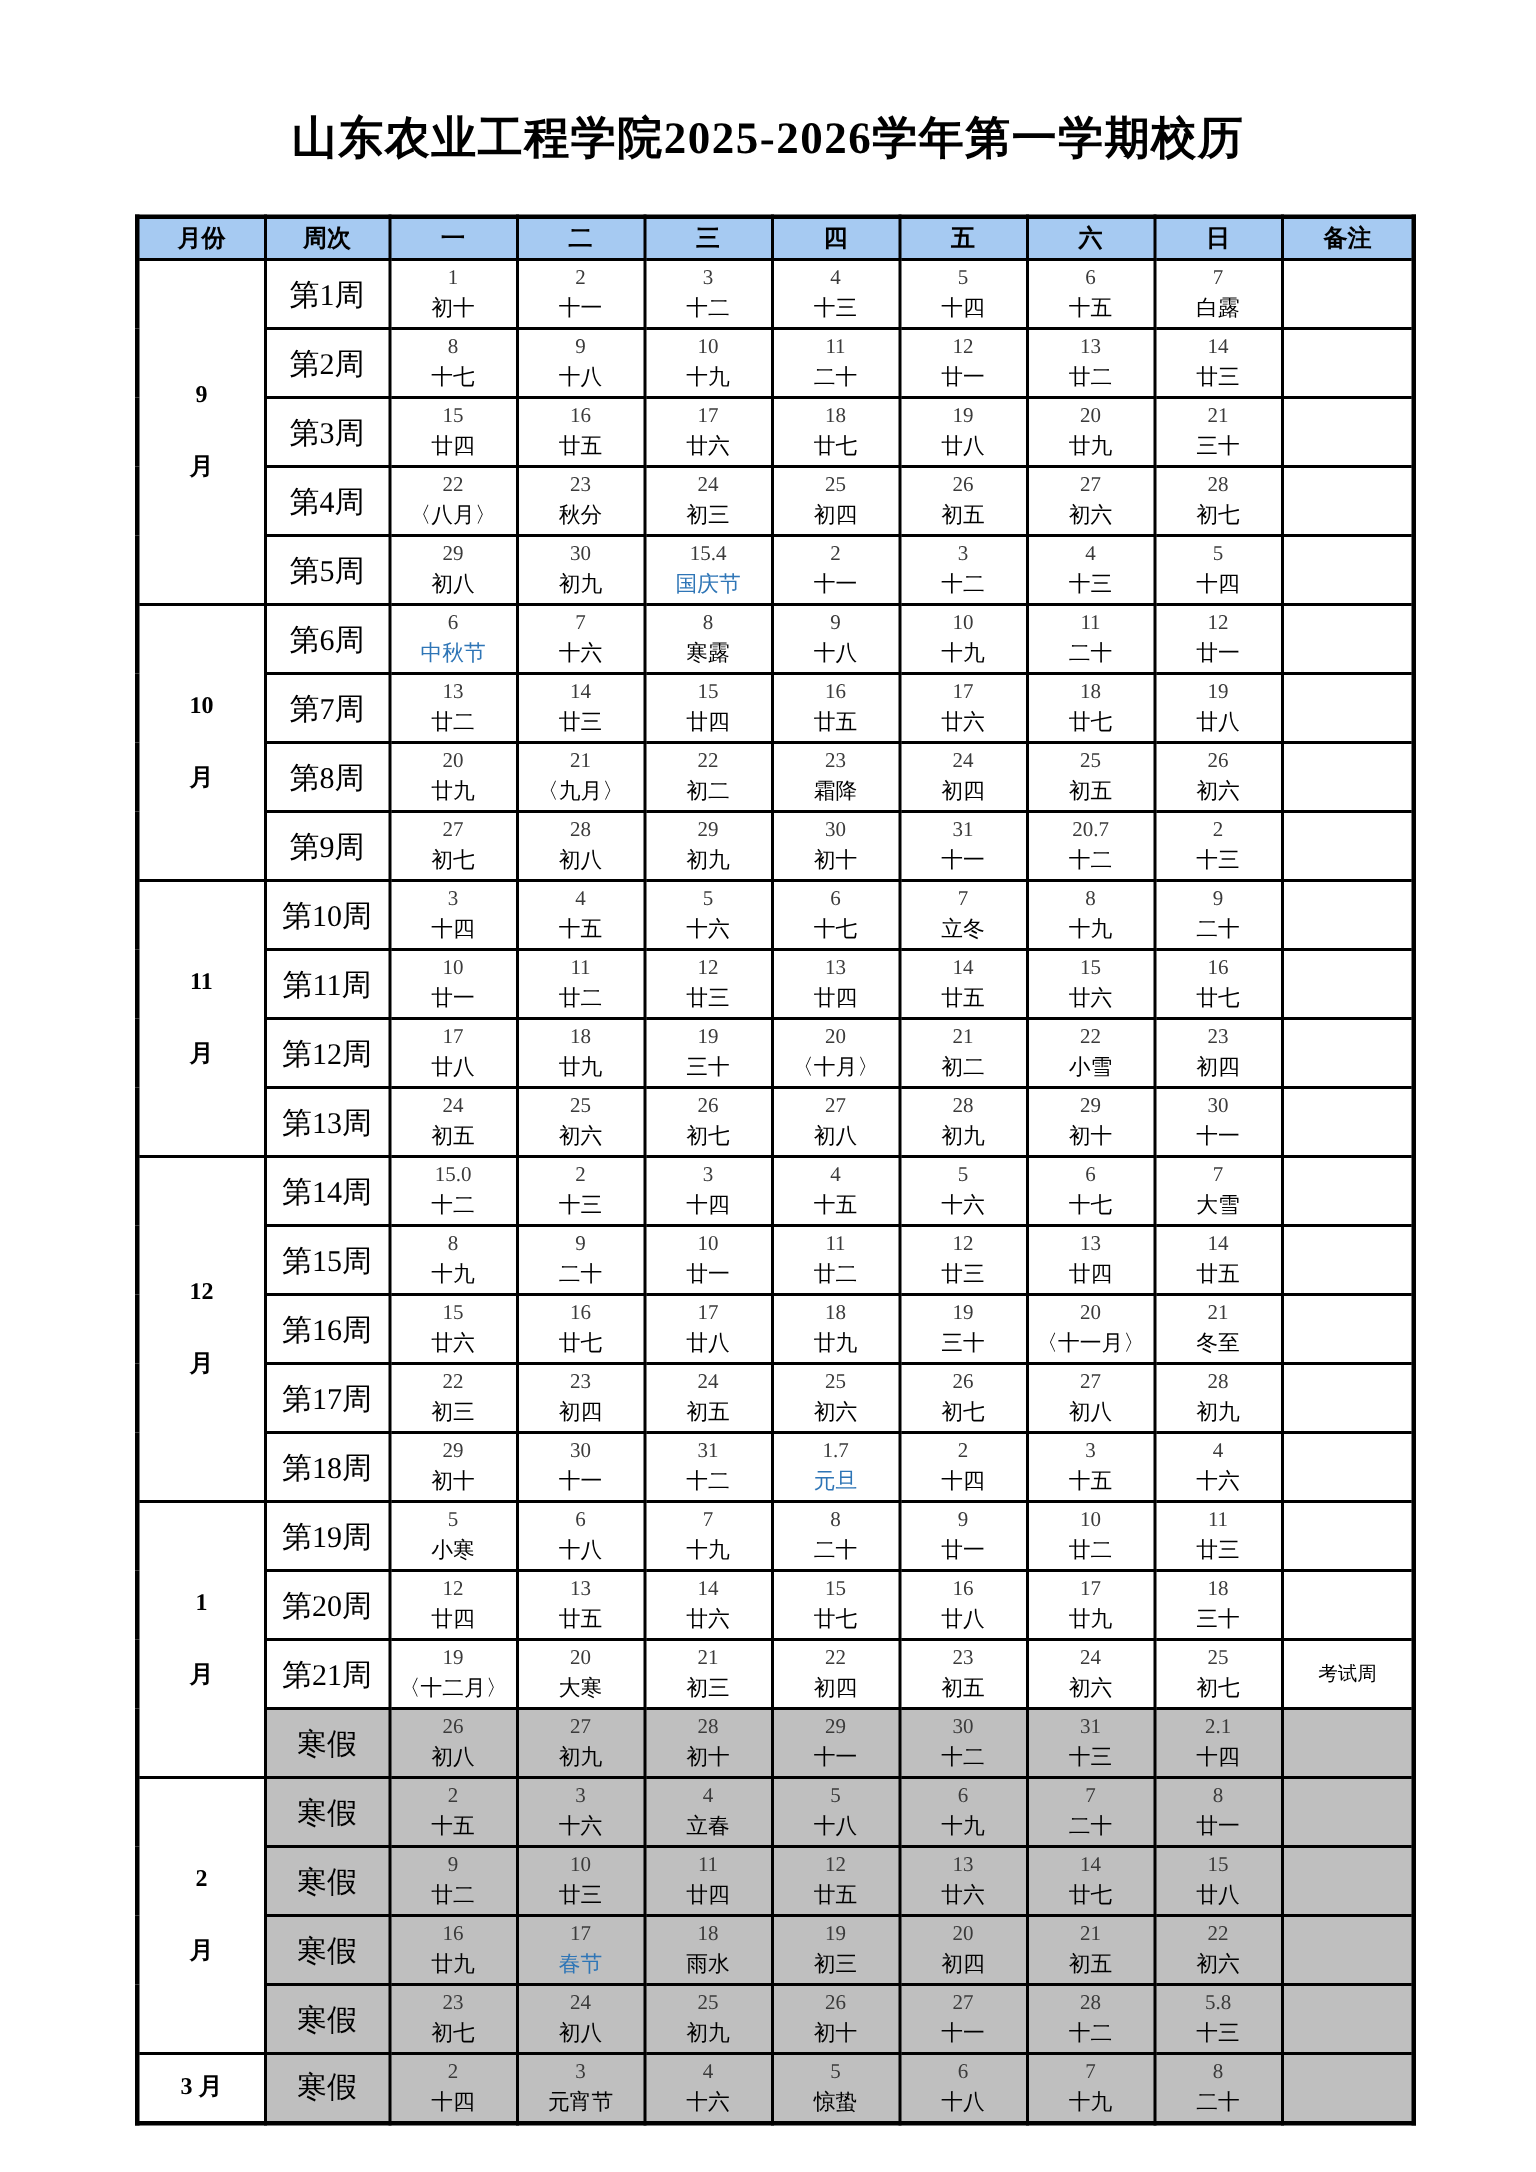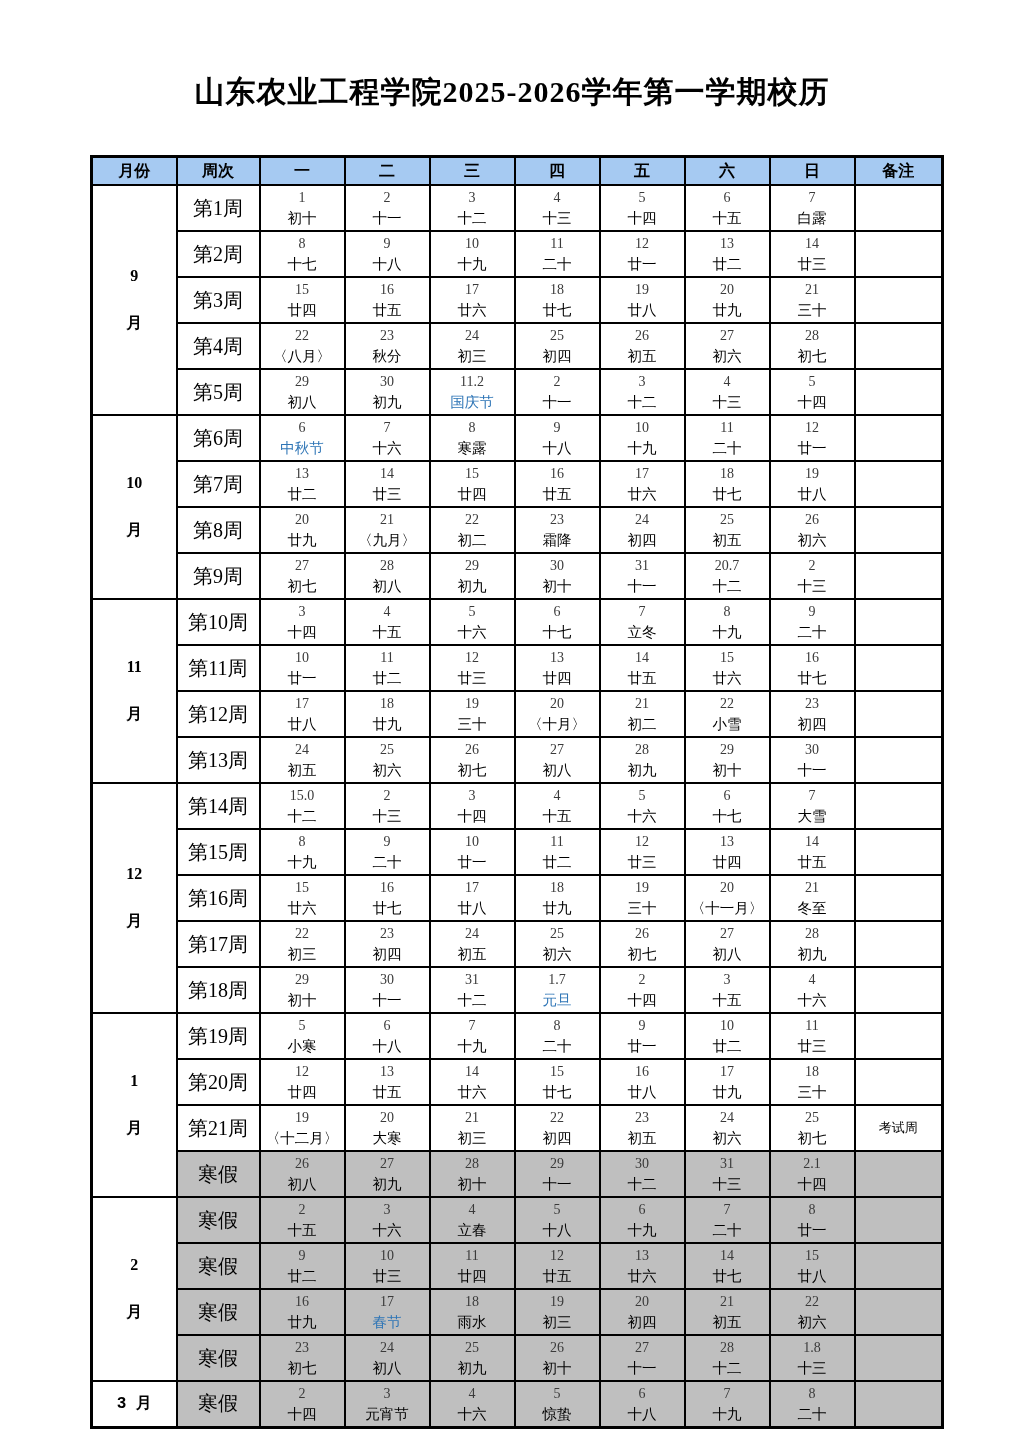--- a/index.html
+++ b/index.html
@@ -7,36 +7,36 @@
     width:1024px;height:1448px;background:#ffffff;
     font-family:"Liberation Serif","DejaVu Serif",serif;
     color:#000;position:relative;
   }
   .page-title{
     margin:0;padding-top:72px;text-align:center;
     font-size:30px;font-weight:bold;letter-spacing:1px;
   }
   table.calendar{
     border-collapse:collapse;table-layout:fixed;
-    position:absolute;left:90px;top:155px;width:851px;
+    position:absolute;left:90px;top:143px;width:851px;
     border:3px solid #000;
   }
   col.c-month{width:85px;}
   col.c-week{width:83px;}
   col.c-day{width:85px;}
   col.c-note{width:88px;}
   th,td{border:2px solid #000;padding:0;text-align:center;vertical-align:middle;}
   thead th{
     height:26px;background:var(--header-bg,#a6caf2);
     font-size:16px;font-weight:bold;
   }
   tbody tr{height:46px;}
   td.month-cell{background:#ffffff;font-size:16px;font-weight:bold;}
   .month-inner{display:flex;flex-direction:column;align-items:center;gap:28px;}
-  .month-inner.single{gap:0;font-family:Liberation Mono, monospace;}
+  .month-inner.single{gap:0;}
   td.week-cell{font-size:20px;}
   td.day-cell{line-height:21px;}
   .num{font-size:14px;color:#3a3a3a;}
   .sub{font-size:14.5px;color:#000;}
   .sub.marker{font-weight:normal;}
   .sub.festival{color:var(--festival,#2e75b6);font-weight:normal;}
   td.note-cell{font-size:13px;}
   tr.gray td.week-cell,
   tr.gray td.day-cell,
   tr.gray td.note-cell{background:var(--gray-bg,#bfbfbf);}
@@ -212,21 +212,21 @@
         <td class="week-cell">第5周</td>
         <td class="day-cell">
           <div class="num">29</div>
           <div class="sub">初八</div>
         </td>
         <td class="day-cell">
           <div class="num">30</div>
           <div class="sub">初九</div>
         </td>
         <td class="day-cell">
-          <div class="num">11.2</div>
+          <div class="num">15.4</div>
           <div class="sub festival">国庆节</div>
         </td>
         <td class="day-cell">
           <div class="num">2</div>
           <div class="sub">十一</div>
         </td>
         <td class="day-cell">
           <div class="num">3</div>
           <div class="sub">十二</div>
         </td>
@@ -930,21 +930,21 @@
         </td>
         <td class="day-cell">
           <div class="num">27</div>
           <div class="sub">十一</div>
         </td>
         <td class="day-cell">
           <div class="num">28</div>
           <div class="sub">十二</div>
         </td>
         <td class="day-cell">
-          <div class="num">1.8</div>
+          <div class="num">5.8</div>
           <div class="sub">十三</div>
         </td>
         <td class="note-cell"></td>
       </tr>
       <tr class="gray">
         <td class="month-cell" rowspan="1">
           <div class="month-inner single">
             <span>3 月</span>
           </div>
         </td>

